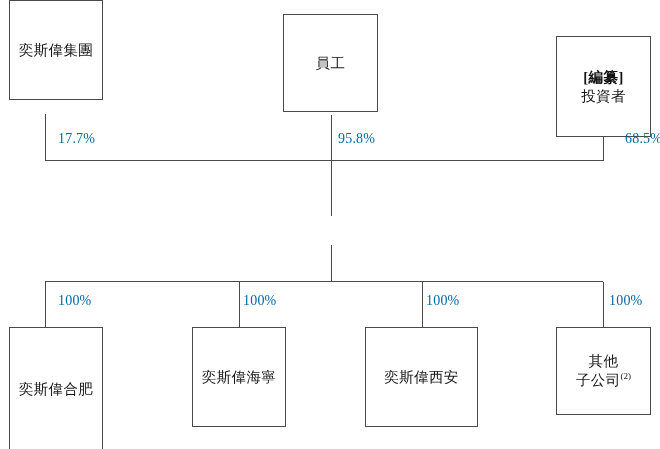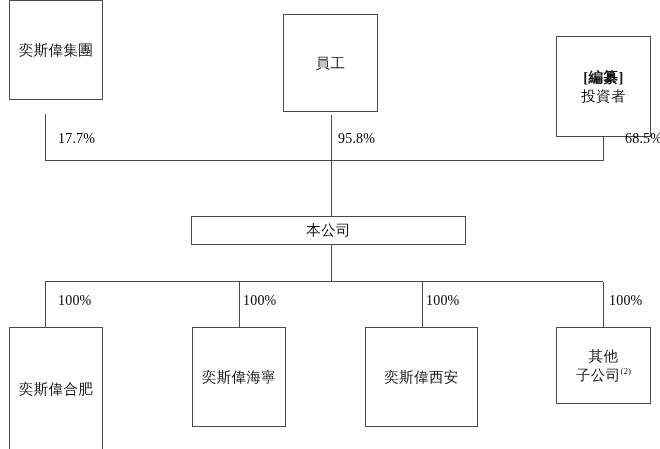--- a/index.html
+++ b/index.html
@@ -49,21 +49,21 @@
     font-weight: bold;
   }
   .sup {
     font-size: 9px;
     vertical-align: super;
     letter-spacing: 0;
   }
   .edge-label {
     position: absolute;
     font-size: 14px;
-    color: #000000;
+    color: #0369a1;
     white-space: nowrap;
     letter-spacing: 0.2px;
     z-index: 3;
     font-family: "Liberation Serif", "DejaVu Serif", serif;
   }
 </style>
 </head>
 <body>
 
 <div id="chart-root">
@@ -96,37 +96,34 @@
 
   <div class="node-box" style="left:283px; top:14px; width:95px; height:98px;">
     <span class="node-line">員工</span>
   </div>
 
   <div class="node-box" style="left:556px; top:14px; width:95px; height:101px;margin-top:22px;">
     <span class="node-line bold">[編纂]</span>
     <span class="node-line">投資者</span>
   </div>
 
-  <div class="node-box" style="left:191px; top:216px; width:275px; height:29px;">
-    <span class="node-line">本公司</span>
-  </div>
 
   <div class="node-box" style="left:9px; top:327px; width:94px; height:124px;">
     <span class="node-line">奕斯偉合肥</span>
   </div>
 
   <div class="node-box" style="left:192px; top:327px; width:94px; height:100px;">
     <span class="node-line">奕斯偉海寧</span>
   </div>
 
   <div class="node-box" style="left:365px; top:327px; width:113px; height:100px;">
     <span class="node-line">奕斯偉西安</span>
   </div>
 
-  <div class="node-box" style="left:556px; top:327px; width:95px; height:77px;">
+  <div class="node-box" style="left:556px; top:327px; width:95px; height:88px;">
     <span class="node-line">其他</span>
     <span class="node-line"><span>子公司</span><span class="sup">(2)</span></span>
   </div>
 
   <span class="edge-label" style="left:58px; top:131px;">17.7%</span>
   <span class="edge-label" style="left:338px; top:131px;">95.8%</span>
   <span class="edge-label" style="left:609px; top:131px;margin-left:16px;">68.5%</span>
 
   <span class="edge-label" style="left:58px; top:293px;">100%</span>
   <span class="edge-label" style="left:243px; top:293px;">100%</span>

